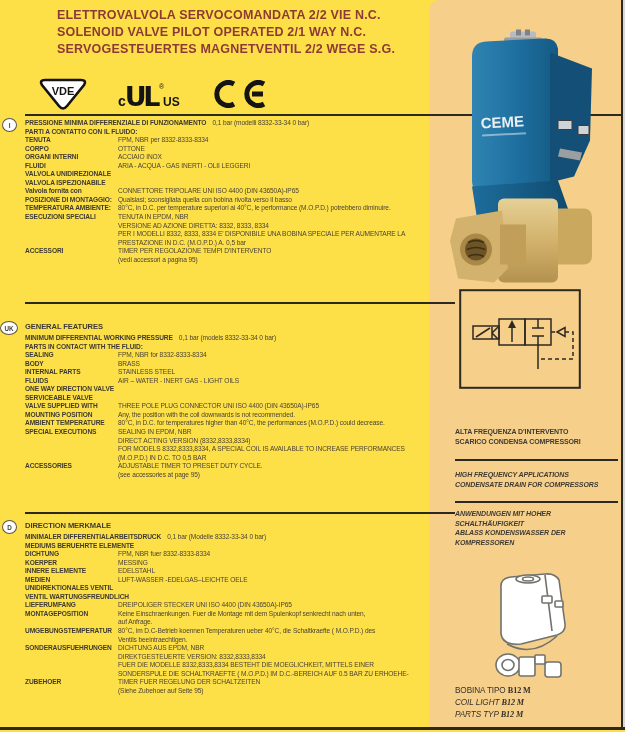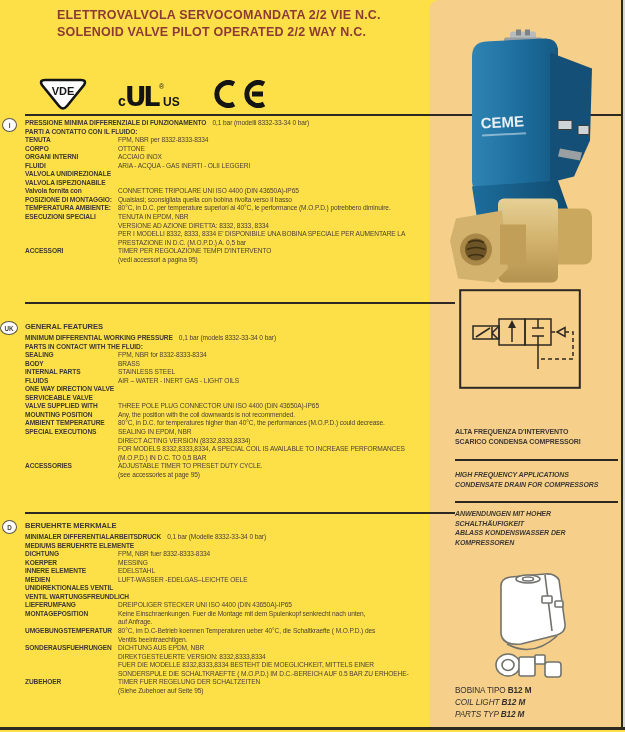--- a/index.html
+++ b/index.html
@@ -44,35 +44,36 @@
   .photo-svg{position:absolute;left:448px;top:28px;width:162px;height:266px;z-index:3;}
   .schem-svg{position:absolute;left:459px;top:289px;width:122px;height:100px;z-index:2;}
   .cap{position:absolute;left:455px;width:166px;font-size:7px;font-weight:bold;line-height:9.5px;
        letter-spacing:-.1px;color:#3e3a33;z-index:2;}
   .cap-it{top:427px;} .cap-en{top:470px;font-style:italic;} .cap-de{top:509px;font-style:italic;}
   .side-hr{position:absolute;left:455px;width:163px;height:1.6px;background:#2c2822;z-index:2;}
   .side-hr1{top:459px;} .side-hr2{top:501px;}
   .coil-svg{position:absolute;left:487px;top:572px;width:92px;height:112px;z-index:2;}
   .coil-labels{position:absolute;left:455px;top:685px;font-size:8.2px;line-height:12px;
                color:#35312b;z-index:2;letter-spacing:-.1px;}
-  .coil-labels .model{font-weight:bold;}
+  .coil-labels .model{font-weight:bold;font-family:Liberation Serif, serif;}
   .cl-en,.cl-de{font-style:italic;}
 </style>
 </head>
 <body>
 
 <div class="page">
 
   <div class="sidebar"></div>
   <div class="side-edge"></div>
   <div class="side-grey"></div>
 
   <div class="title">
     <div>ELETTROVALVOLA SERVOCOMANDATA 2/2 VIE N.C.</div>
-    <div>SOLENOID VALVE PILOT OPERATED 2/2 WAY N.C.</div>
+    <div>SOLENOID VALVE PILOT OPERATED 2/1 WAY N.C.</div>
+    <div>SERVOGESTEUERTES MAGNETVENTIL 2/2 WEGE S.G.</div>
   </div>
 
   <div class="logos">
     <svg class="vde-svg" viewBox="0 0 50 34">
       <path d="M7,4 L43,4 Q49,4 46,9 L29,30 Q25,35 21,30 L4,9 Q1,4 7,4 Z" fill="#fff" stroke="#141414" stroke-width="2.6"></path>
       <text x="25" y="19" text-anchor="middle" font-size="11" font-weight="bold" font-family="Liberation Sans, sans-serif" fill="#141414">VDE</text>
     </svg>
     <span class="ul-wrap">
       <span class="ul-c">c</span>
       <span class="ul-mark">UL</span>
@@ -133,21 +134,21 @@
         <div class="row cont"><span class="spacer"></span><span class="val">DIRECT ACTING VERSION (8332,8333,8334)</span></div>
         <div class="row cont"><span class="spacer"></span><span class="val">FOR MODELS 8332,8333,8334, A SPECIAL COIL IS AVAILABLE TO INCREASE PERFORMANCES</span></div>
         <div class="row cont"><span class="spacer"></span><span class="val">(M.O.P.D.) IN D.C. TO 0,5 BAR</span></div>
         <div class="row pair"><span class="lbl">ACCESSORIES</span><span class="val">ADJUSTABLE TIMER TO PRESET DUTY CYCLE.</span></div>
         <div class="row cont"><span class="spacer"></span><span class="val">(see accessories at page 95)</span></div>
       </div>
   </section>
 
   <section class="sec sec-d">
     <span class="letter">D</span>
-    <h2>BERUEHRTE MERKMALE</h2>
+    <h2>DIRECTION MERKMALE</h2>
     <div class="rows">
         <div class="row inline"><span class="lbl">MINIMALER DIFFERENTIALARBEITSDRUCK</span><span class="val">0,1 bar (Modelle 8332-33-34  0 bar)</span></div>
         <div class="row label"><span class="lbl">MEDIUMS BERUEHRTE ELEMENTE</span></div>
         <div class="row pair"><span class="lbl">DICHTUNG</span><span class="val">FPM, NBR fuer 8332-8333-8334</span></div>
         <div class="row pair"><span class="lbl">KOERPER</span><span class="val">MESSING</span></div>
         <div class="row pair"><span class="lbl">INNERE ELEMENTE</span><span class="val">EDELSTAHL</span></div>
         <div class="row pair"><span class="lbl">MEDIEN</span><span class="val">LUFT-WASSER -EDELGAS–LEICHTE OELE</span></div>
         <div class="row label"><span class="lbl">UNIDIREKTIONALES VENTIL</span></div>
         <div class="row label"><span class="lbl">VENTIL WARTUNGSFREUNDLICH</span></div>
         <div class="row pair"><span class="lbl">LIEFERUMFANG</span><span class="val">DREIPOLIGER STECKER UNI ISO 4400 (DIN 43650A)-IP65</span></div>

